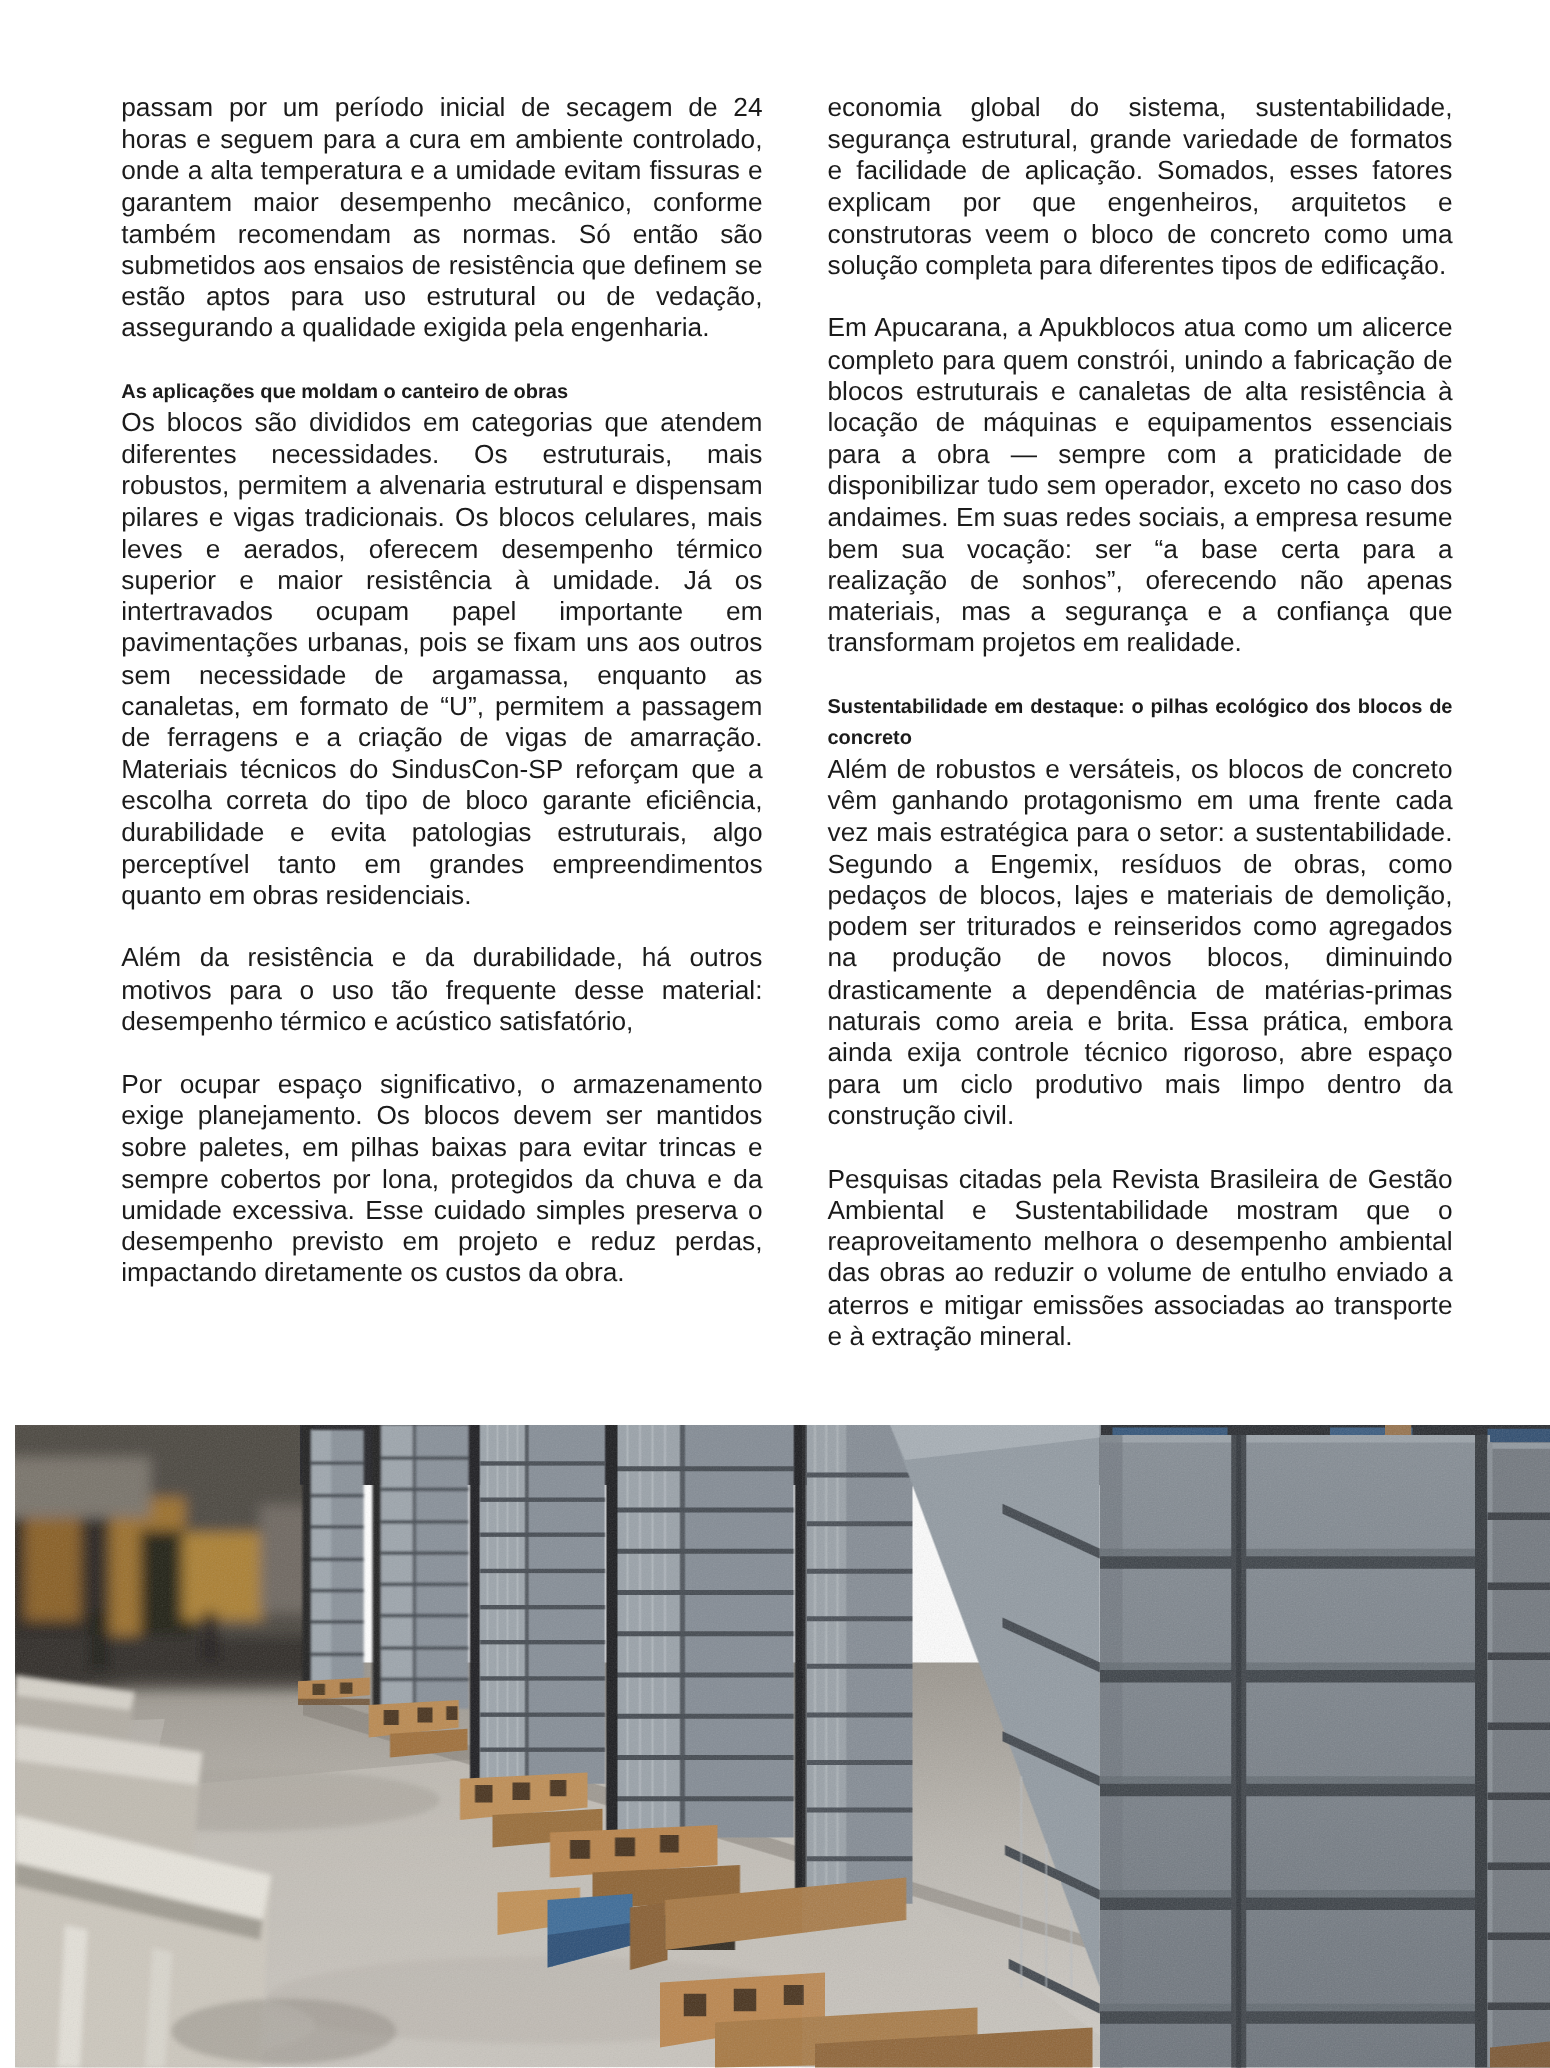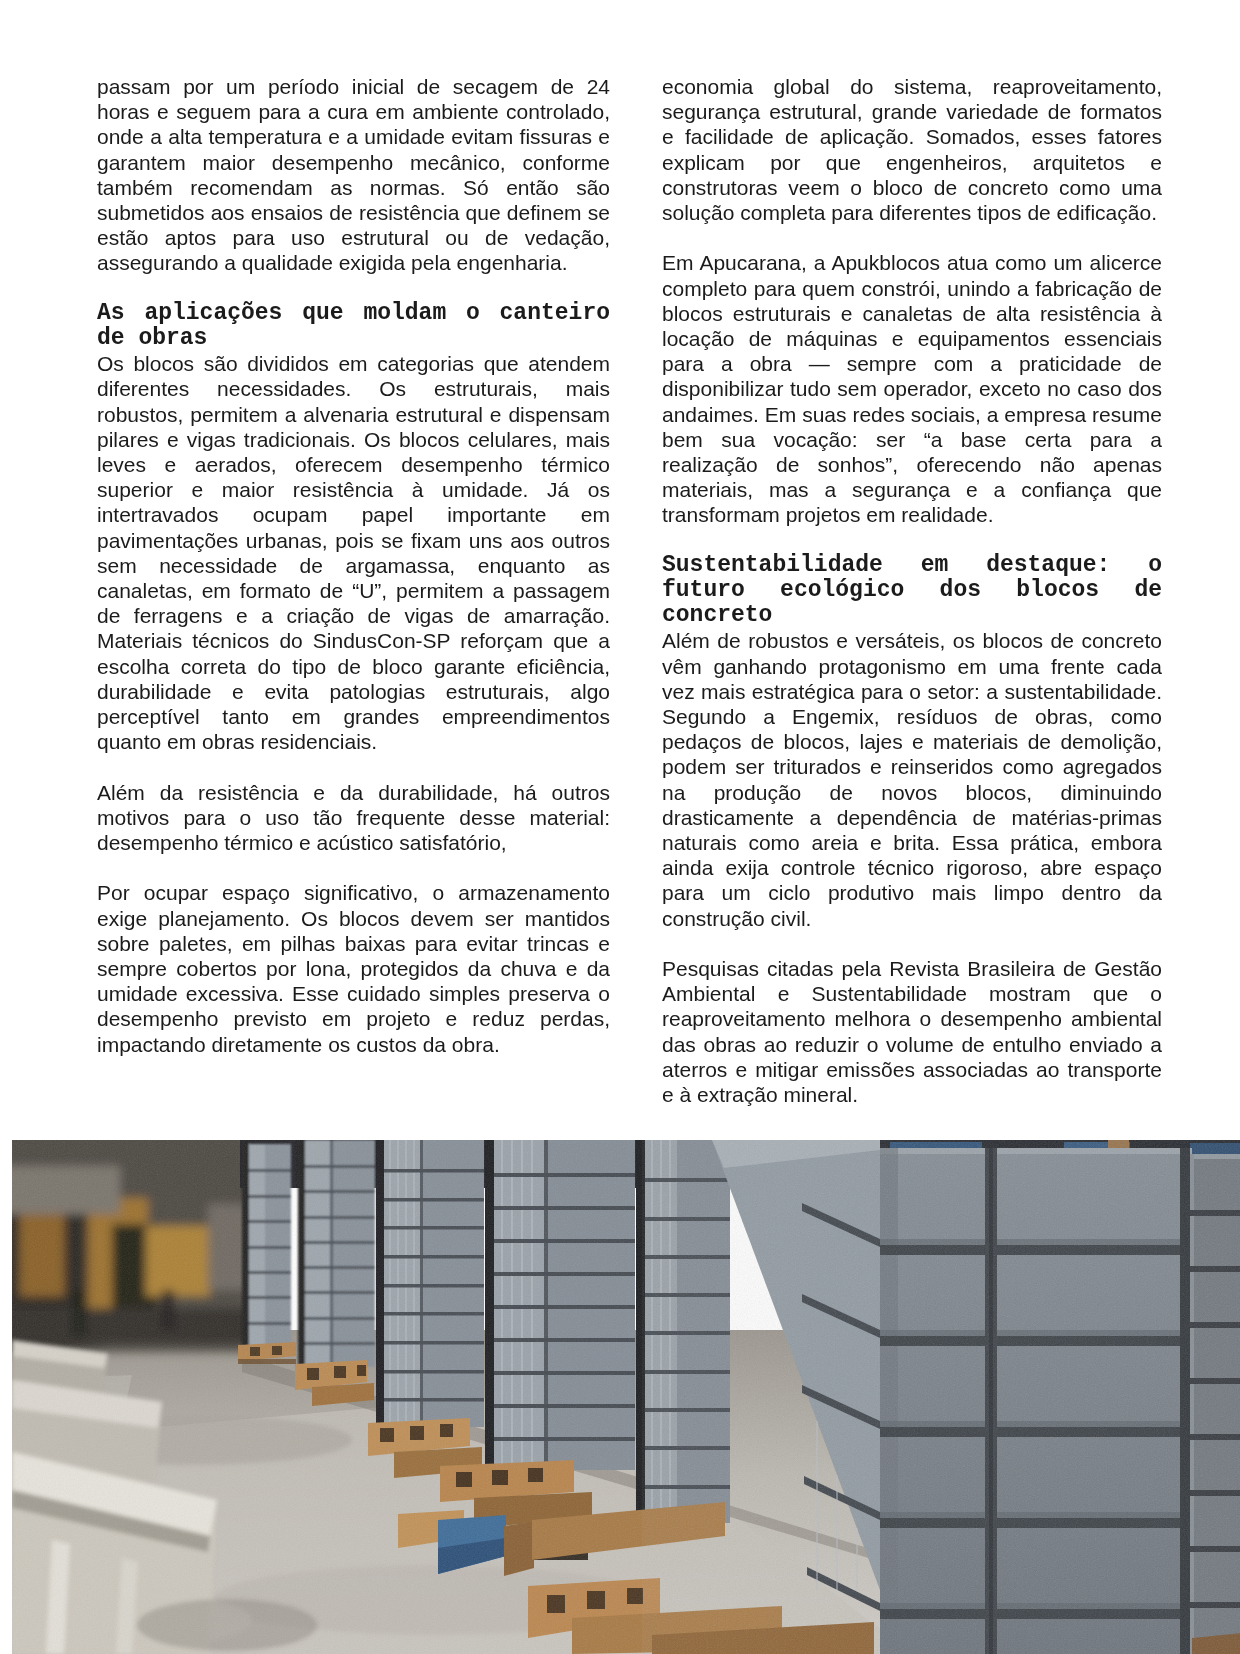--- a/index.html
+++ b/index.html
@@ -13,43 +13,43 @@
   }
   .col{display:block;}
   .col.left{width:513px;}
   .col.right{width:500px;}
   .article p,.article h3{
     margin:0;font-size:21px;line-height:25.2px;text-align:justify;
     hyphens:none;color:#1b1b1b;
   }
   .article p{margin-bottom:25.2px;font-weight:400;}
   .article p:last-child{margin-bottom:0;}
-  .article h3{font-weight:700;font-size:23px;font-family:Liberation Mono, monospace;}
+  .article h3{font-weight:700;font-size:16px;}
   figure.photo{
     position:absolute;top:1140px;left:0;width:1240px;height:514px;margin:0;padding:0;
   }
   figure.photo svg{display:block;width:1240px;height:514px;}
 </style>
 </head>
 <body>
 
 <div class="page">
 
   <main class="article">
     <section class="col left">
       <p>passam por um período inicial de secagem de 24 horas e seguem para a cura em ambiente controlado, onde a alta temperatura e a umidade evitam fissuras e garantem maior desempenho mecânico, conforme também recomendam as normas. Só então são submetidos aos ensaios de resistência que definem se estão aptos para uso estrutural ou de vedação, assegurando a qualidade exigida pela engenharia.</p>
       <h3>As aplicações que moldam o canteiro de obras</h3>
       <p>Os blocos são divididos em categorias que atendem diferentes necessidades. Os estruturais, mais robustos, permitem a alvenaria estrutural e dispensam pilares e vigas tradicionais. Os blocos celulares, mais leves e aerados, oferecem desempenho térmico superior e maior resistência à umidade. Já os intertravados ocupam papel importante em pavimentações urbanas, pois se fixam uns aos outros sem necessidade de argamassa, enquanto as canaletas, em formato de “U”, permitem a passagem de ferragens e a criação de vigas de amarração. Materiais técnicos do SindusCon-SP reforçam que a escolha correta do tipo de bloco garante eficiência, durabilidade e evita patologias estruturais, algo perceptível tanto em grandes empreendimentos quanto em obras residenciais.</p>
       <p>Além da resistência e da durabilidade, há outros motivos para o uso tão frequente desse material: desempenho térmico e acústico satisfatório,</p>
       <p>Por ocupar espaço significativo, o armazenamento exige planejamento. Os blocos devem ser mantidos sobre paletes, em pilhas baixas para evitar trincas e sempre cobertos por lona, protegidos da chuva e da umidade excessiva. Esse cuidado simples preserva o desempenho previsto em projeto e reduz perdas, impactando diretamente os custos da obra.</p>
     </section>
     <section class="col right">
-      <p>economia global do sistema, reaproveitamento, segurança estrutural, grande variedade de formatos e facilidade de aplicação. Somados, esses fatores explicam por que engenheiros, arquitetos e construtoras veem o bloco de concreto como uma solução completa para diferentes tipos de edificação.</p>
+      <p>economia global do sistema, sustentabilidade, segurança estrutural, grande variedade de formatos e facilidade de aplicação. Somados, esses fatores explicam por que engenheiros, arquitetos e construtoras veem o bloco de concreto como uma solução completa para diferentes tipos de edificação.</p>
       <p>Em Apucarana, a Apukblocos atua como um alicerce completo para quem constrói, unindo a fabricação de blocos estruturais e canaletas de alta resistência à locação de máquinas e equipamentos essenciais para a obra — sempre com a praticidade de disponibilizar tudo sem operador, exceto no caso dos andaimes. Em suas redes sociais, a empresa resume bem sua vocação: ser “a base certa para a realização de sonhos”, oferecendo não apenas materiais, mas a segurança e a confiança que transformam projetos em realidade.</p>
-      <h3>Sustentabilidade em destaque: o futuro ecológico dos blocos de concreto</h3>
+      <h3>Sustentabilidade em destaque: o pilhas ecológico dos blocos de concreto</h3>
       <p>Além de robustos e versáteis, os blocos de concreto vêm ganhando protagonismo em uma frente cada vez mais estratégica para o setor: a sustentabilidade. Segundo a Engemix, resíduos de obras, como pedaços de blocos, lajes e materiais de demolição, podem ser triturados e reinseridos como agregados na produção de novos blocos, diminuindo drasticamente a dependência de matérias-primas naturais como areia e brita. Essa prática, embora ainda exija controle técnico rigoroso, abre espaço para um ciclo produtivo mais limpo dentro da construção civil.</p>
       <p>Pesquisas citadas pela Revista Brasileira de Gestão Ambiental e Sustentabilidade mostram que o reaproveitamento melhora o desempenho ambiental das obras ao reduzir o volume de entulho enviado a aterros e mitigar emissões associadas ao transporte e à extração mineral.</p>
     </section>
   </main>
 
   <figure class="photo" aria-label="Factory yard with tall stacks of gray concrete blocks on wooden pallets receding along a concrete aisle, light concrete molds on the left and blurred machinery in the background">
     <svg viewBox="0 0 1240 514" preserveAspectRatio="none">
       <defs>
         <linearGradient id="floorG" x1="0" y1="0" x2="0" y2="1">
           <stop offset="0" stop-color="#9a958d"></stop>

